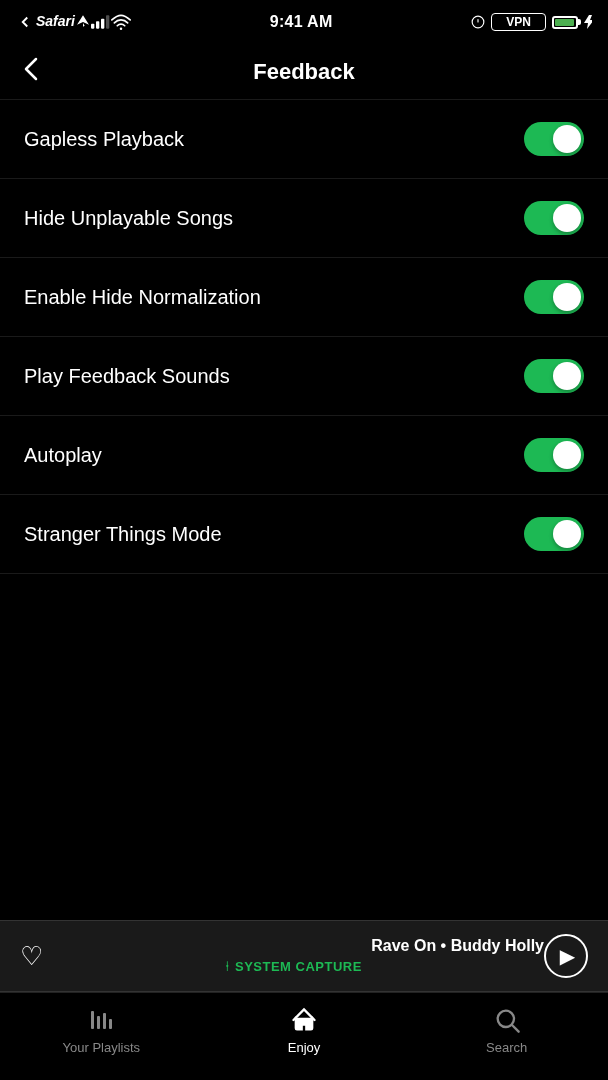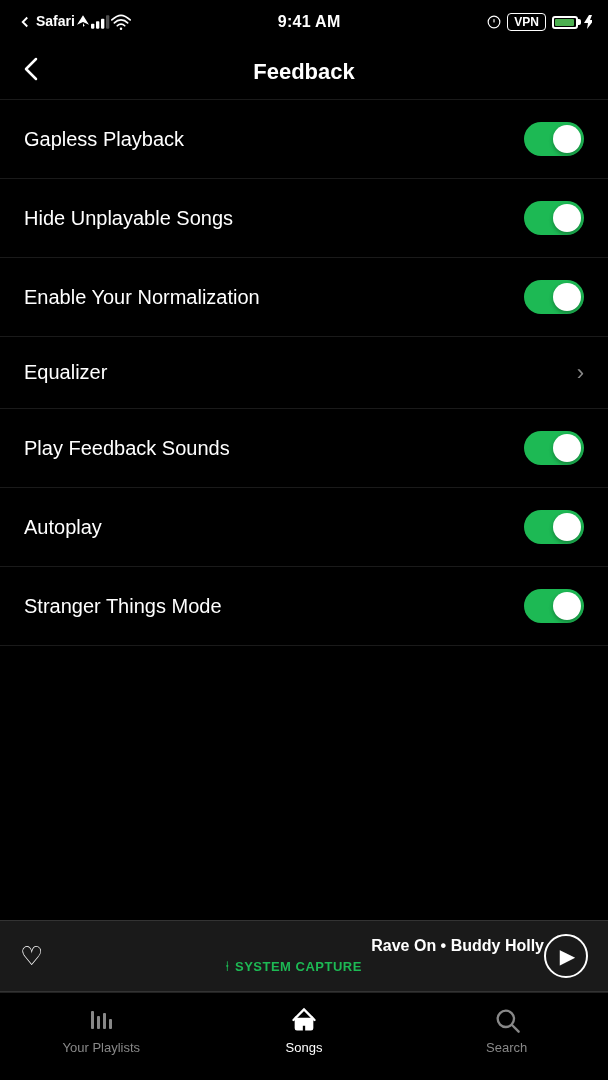--- a/index.html
+++ b/index.html
@@ -19,21 +19,21 @@
     .status-bar {
       height: 44px;
       background: #000;
       display: flex;
       align-items: center;
       justify-content: space-between;
       padding: 0 16px;
       font-size: 15px;
       font-weight: 600;
     }
-    .status-left { display: flex; align-items: center; gap: 0; }
+    .status-left { display: flex; align-items: center; gap: 0; font-style: italic; }
     .status-center { font-size: 16px; font-weight: 700; letter-spacing: 0.3px; }
     .status-right { display: flex; align-items: center; gap: 6px; }
     .battery-icon {
       display: inline-flex; align-items: center; gap: 1px;
     }
     .battery-body {
       width: 26px; height: 13px; border: 2px solid #fff; border-radius: 3px; position: relative;
     }
     .battery-body::after {
       content: ''; position: absolute; right: -5px; top: 50%; transform: translateY(-50%);
@@ -253,21 +253,21 @@
     </svg>
   </div>
   <div class="status-center">9:41 AM</div>
   <div class="status-right">
 
     <svg width="14" height="14" viewBox="0 0 24 24" fill="white">
         <circle cx="12" cy="12" r="10" fill="none" stroke="white" stroke-width="2"></circle>
         <path d="M12 8v4" stroke="white" stroke-width="2" stroke-linecap="round"></path>
       </svg>
 
-    <span style="border:1.5px solid white;border-radius:4px;padding:1px 6px;font-size:12px;font-weight:700;">VPN</span>
+    <span style="border:1.5px solid white;border-radius:4px;padding:1px 14px;font-size:12px;font-weight:700;">VPN</span>
 
     <div class="battery-icon">
       <div class="battery-body">
         <div class="battery-fill"></div>
       </div>
     </div>
 
     <svg width="8" height="14" viewBox="0 0 8 14" fill="white">
         <path d="M5 0L0 8h4l-1 6 7-9H6L8 0z"></path>
       </svg>
@@ -293,30 +293,26 @@
   </div>
 
   <div class="settings-item">
     <span class="settings-item-label">Hide Unplayable Songs</span>
     <div class="toggle">
       <div class="toggle-knob"></div>
     </div>
   </div>
 
   <div class="settings-item">
-    <span class="settings-item-label">Enable Your Normalization</span>
-    <div class="toggle">
-      <div class="toggle-knob"></div>
-    </div>
-  </div>
-
-  <div class="settings-item" style="cursor:pointer;">
-    <span class="settings-item-label">Equalizer</span>
-    <span class="chevron">›</span>
-  </div>
+    <span class="settings-item-label">Enable Hide Normalization</span>
+    <div class="toggle">
+      <div class="toggle-knob"></div>
+    </div>
+  </div>
+
 
   <div class="settings-item">
     <span class="settings-item-label">Play Feedback Sounds</span>
     <div class="toggle">
       <div class="toggle-knob"></div>
     </div>
   </div>
 
   <div class="settings-item with-desc">
     <div class="row">
@@ -362,21 +358,21 @@
       <rect x="22" y="13" width="3" height="10" rx="1" fill="#888"></rect>
     </svg>
     <span class="tab-label">Your Playlists</span>
   </div>
 
   <div class="tab-item">
     <svg width="28" height="28" viewBox="0 0 24 24" fill="white">
       <path d="M3 12L12 3l9 9" stroke="white" stroke-width="2" fill="none" stroke-linecap="round"></path>
       <path d="M5 10v9a1 1 0 001 1h4v-4h4v4h4a1 1 0 001-1v-9" stroke="white" stroke-width="2" fill="white" stroke-linecap="round"></path>
     </svg>
-    <span class="tab-label active">Songs</span>
+    <span class="tab-label active">Enjoy</span>
   </div>
 
   <div class="tab-item">
     <svg width="28" height="28" viewBox="0 0 24 24" fill="none" stroke="#888" stroke-width="2" stroke-linecap="round">
       <circle cx="11" cy="11" r="7"></circle>
       <line x1="16.5" y1="16.5" x2="22" y2="22"></line>
     </svg>
     <span class="tab-label">Search</span>
   </div>
 

